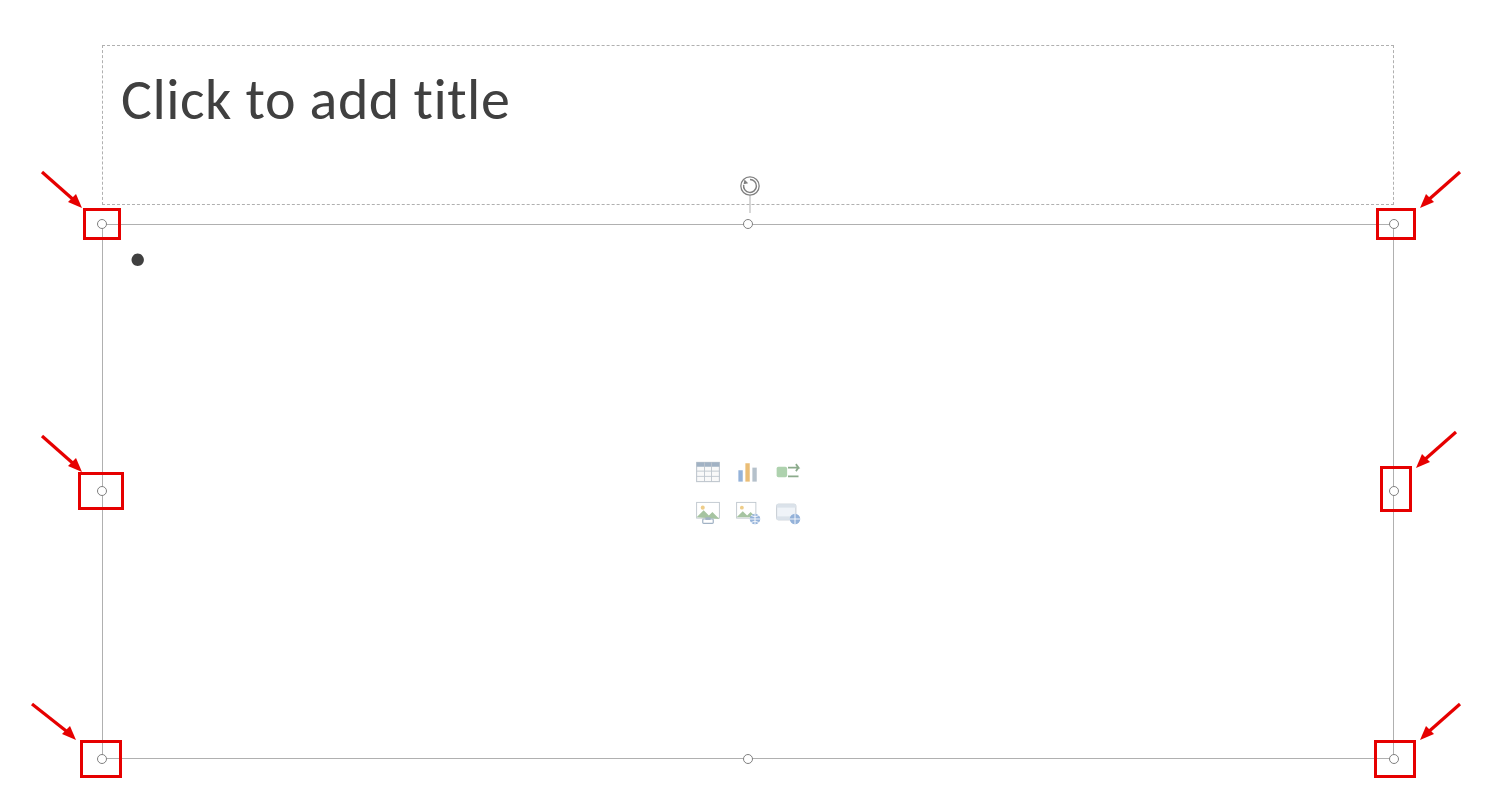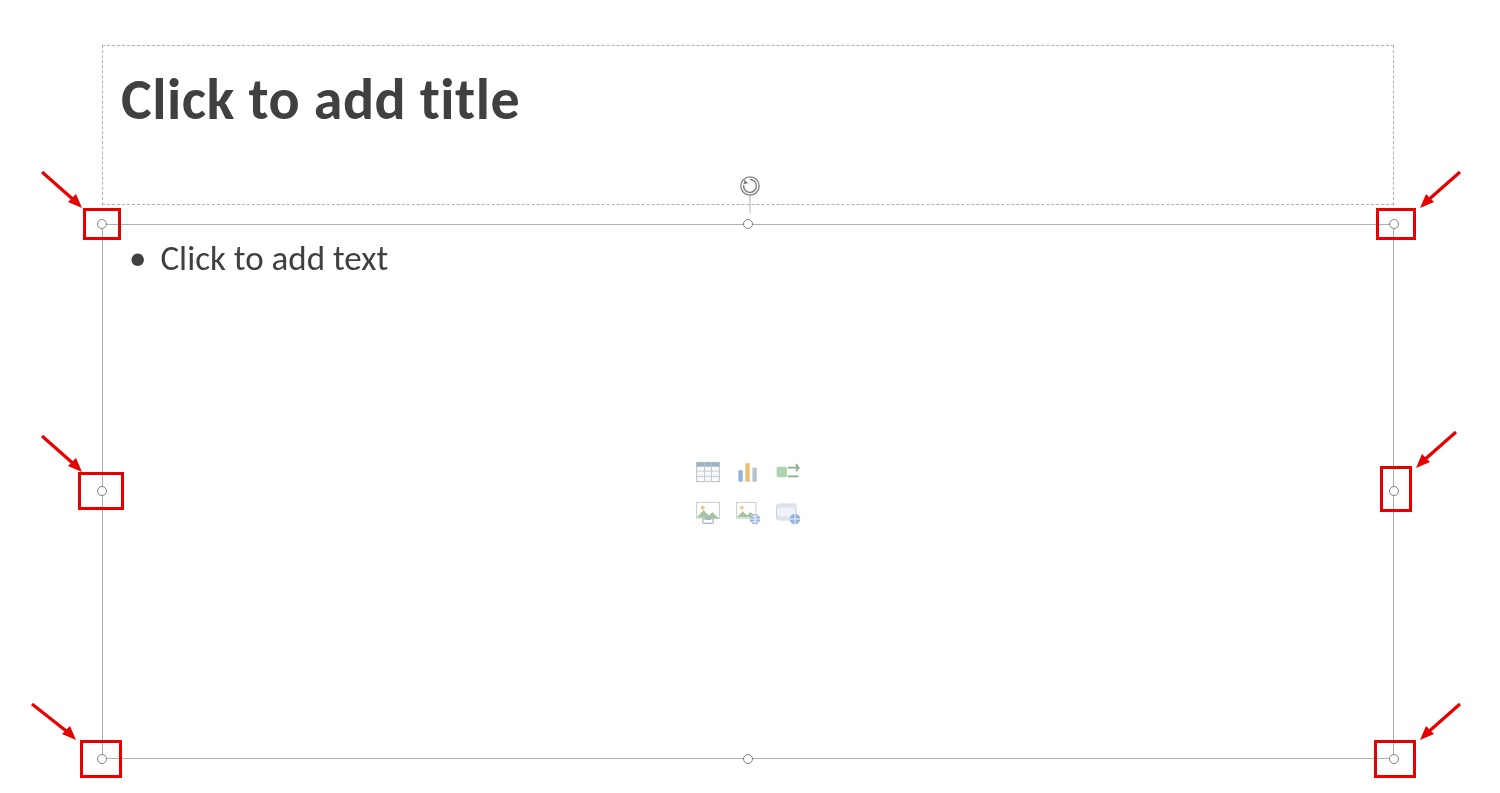--- a/index.html
+++ b/index.html
@@ -20,21 +20,21 @@
     left: 102px;
     top: 45px;
     width: 1292px;
     height: 160px;
     border: 1px dashed #b0b0b0;
     box-sizing: border-box;
     padding: 18px 18px 0 18px;
   }
   .title-text {
     font-size: 58px;
-    font-weight: 700;
+    font-weight: 400;
     color: #404040;
     letter-spacing: 0.5px;
   }
 
   
   .content-box {
     position: absolute;
     left: 102px;
     top: 224px;
     width: 1292px;
@@ -137,21 +137,20 @@
       <circle cx="12" cy="12" r="10" fill="#ffffff" stroke="#808080" stroke-width="1.4"></circle>
       <path d="M12 5 a7 7 0 1 1 -6.9 5.8" fill="none" stroke="#808080" stroke-width="1.6"></path>
       <path d="M6 5 l-1 5 l5 -1 z" fill="#808080"></path>
     </svg>
   </div>
 </div>
 
 <div class="content-box">
   <div class="bullet-row">
     <span class="bullet-dot">•</span>
-    <span class="bullet-text">Click to add text</span>
   </div>
 
   <div class="insert-grid">
     <div class="insert-cell">
       <svg viewBox="0 0 32 32" width="28" height="28">
         <rect x="3" y="5" width="26" height="22" fill="#f7f7f7" stroke="#9aa6b2" stroke-width="1.2"></rect>
         <rect x="3" y="5" width="26" height="5" fill="#6f8aa6"></rect>
         <line x1="3" y1="15" x2="29" y2="15" stroke="#9aa6b2"></line>
         <line x1="3" y1="21" x2="29" y2="21" stroke="#9aa6b2"></line>
         <line x1="12" y1="5" x2="12" y2="27" stroke="#9aa6b2"></line>

